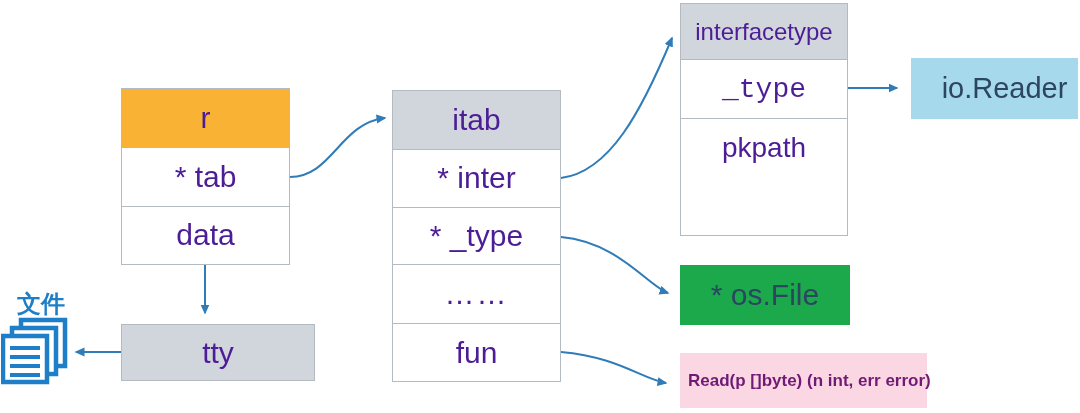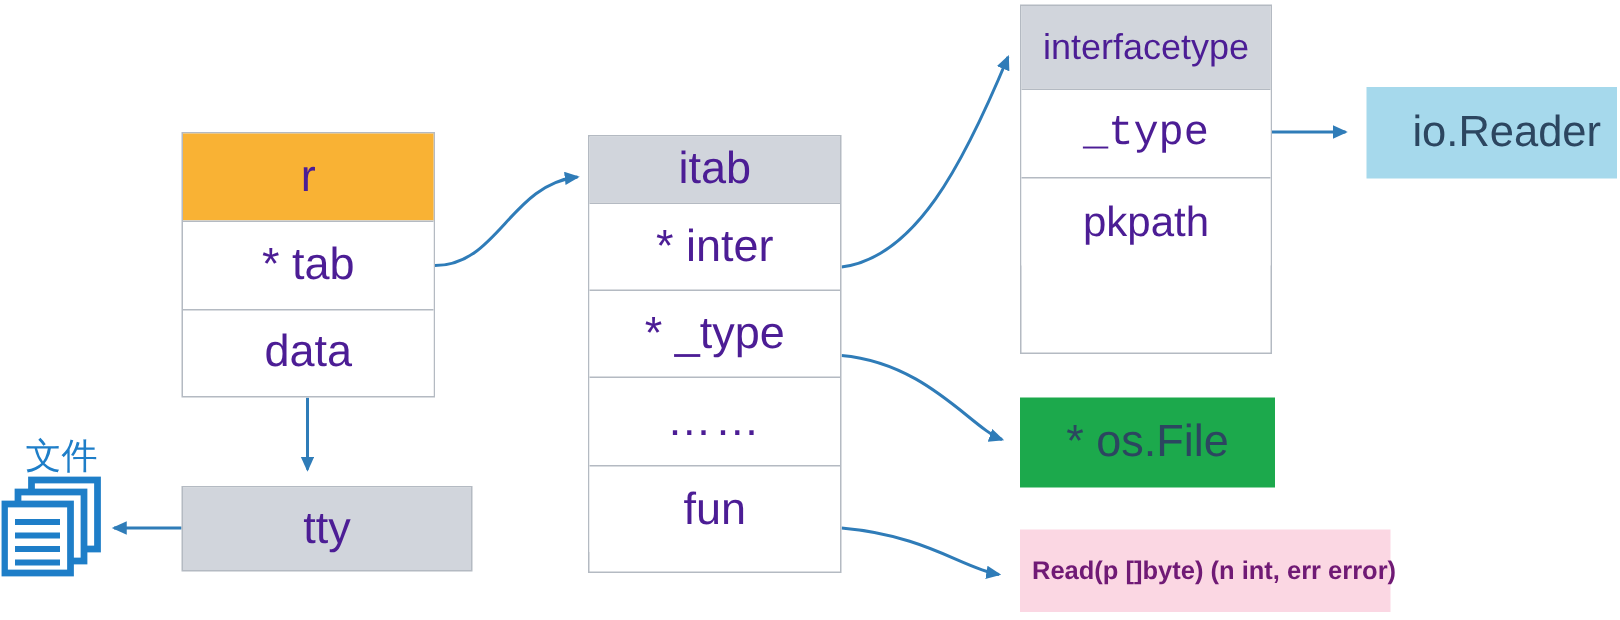--- a/index.html
+++ b/index.html
@@ -40,21 +40,21 @@
     white-space:nowrap;
   }
   .io-reader { background:#A6D9EC; font-size:29px; color:#2C4660;padding-left:20px; }
   .os-file   { background:#1CA94C; font-size:30px; color:#2C4660; }
   .read-fn   {
     background:#FBD7E3; font-size:17px; font-weight:600; color:#701a75;
     justify-content:flex-start; padding-left:8px;
   }
   .file-label {
     position:absolute;
-    color:#1E7EC8; font-size:24px; font-weight:400;
+    color:#1E7EC8; font-size:24px; font-weight:700;
     white-space:nowrap;
   }
   .file-icon { position:absolute; }
   .dots-cell { font-size:30px; letter-spacing:2px; }
 </style>
 </head>
 <body>
 
 <div class="diagram">
 
@@ -77,21 +77,21 @@
     <div class="cell hdr-orange" style="height:59px;">r</div>
     <div class="cell" style="height:59px;">* tab</div>
     <div class="cell" style="height:59px;">data</div>
   </div>
 
   <div class="box" style="left:121px; top:324px; width:194px; height:57px;">
     <div class="cell hdr-gray" style="height:55px;">tty</div>
   </div>
 
   <div class="box" style="left:392px; top:90px; width:169px; height:292px;">
-    <div class="cell hdr-gray" style="height:44px;">itab</div>
+    <div class="cell hdr-gray" style="height:58px;">itab</div>
     <div class="cell" style="height:58px;">* inter</div>
     <div class="cell" style="height:58px;text-align:center;">* _type</div>
     <div class="cell dots-cell" style="height:59px;">……</div>
     <div class="cell" style="height:58px;">fun</div>
   </div>
 
   <div class="box" style="left:680px; top:3px; width:168px; height:233px;">
     <div class="cell hdr-gray" style="height:55px; font-size:24px;">interfacetype</div>
     <div class="cell" style="height:59px; font-size:28px;font-family:Liberation Mono, monospace;">_type</div>
     <div class="cell" style="height:59px; font-size:28px;">pkpath</div>

